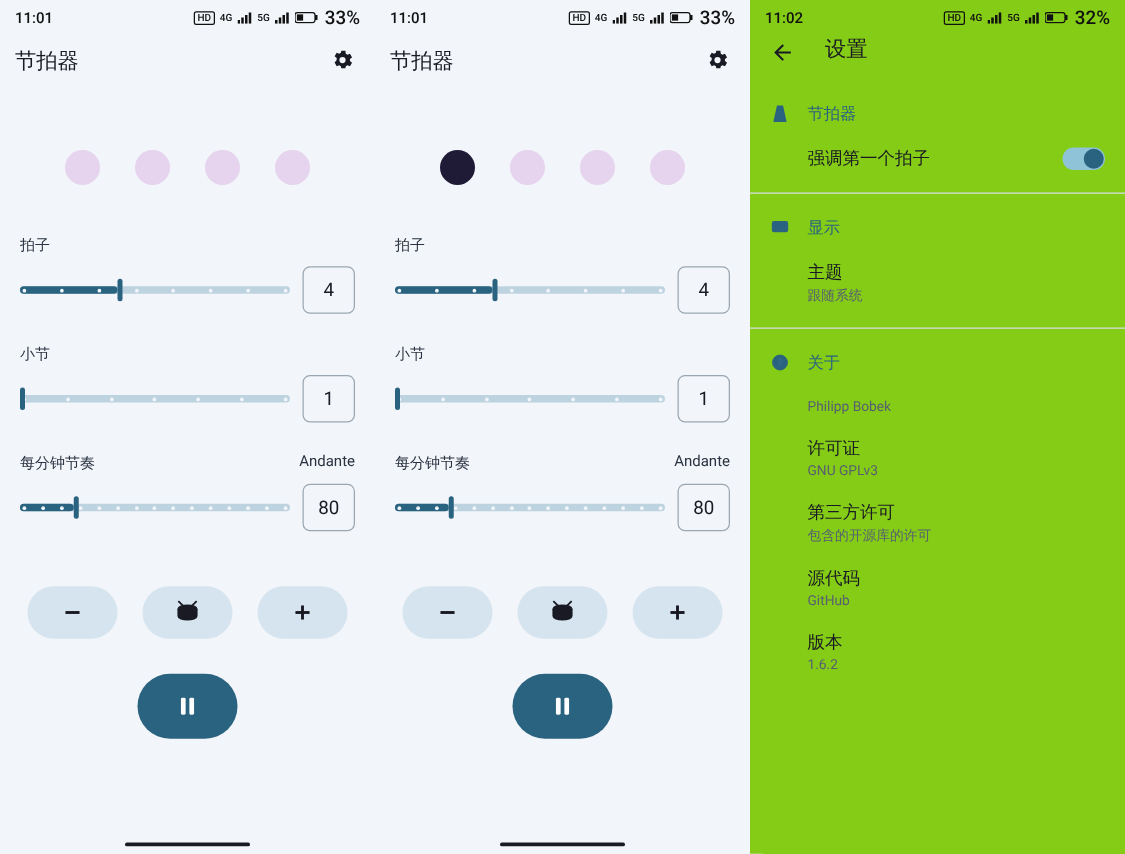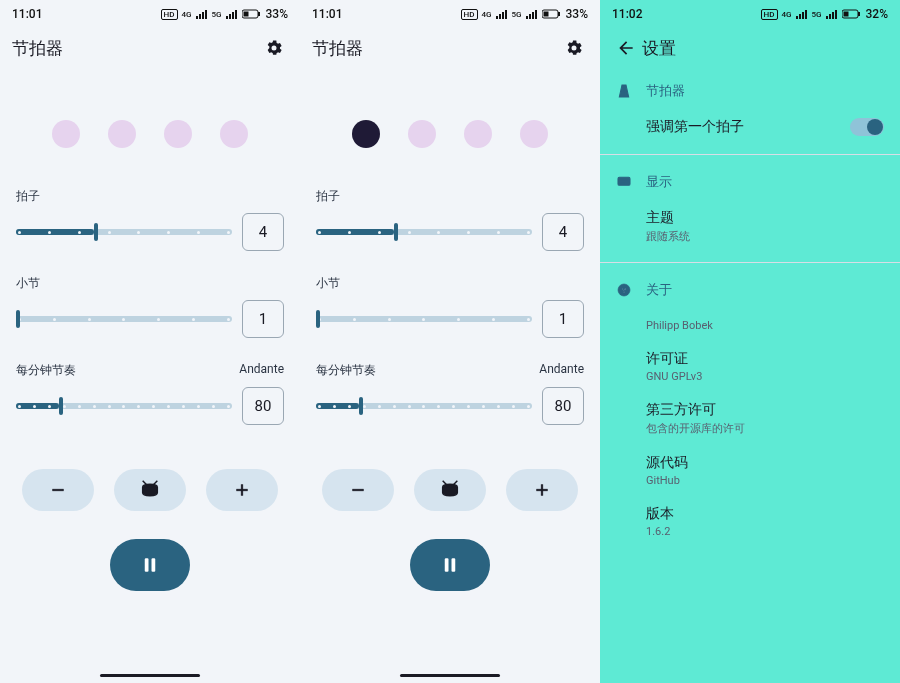--- a/index.html
+++ b/index.html
@@ -23,21 +23,21 @@
     display: flex;
     align-items: center;
     justify-content: space-between;
     padding: 0 12px;
     font-size: 12px;
     font-weight: 500;
     color: #111;
   }
   .status-right { display: flex; align-items: center; gap: 4px; }
   .status-right svg { display: block; }
-  .status-pct { font-size: 12px; text-align: center; }
+  .status-pct { font-size: 15px; text-align: center; }
 
   .app-bar {
     height: 40px;
     display: flex;
     align-items: center;
     justify-content: space-between;
     padding: 0 12px;
   }
   .app-title { font-size: 17px; font-weight: 500; color: #1a1a24; }
   .icon-btn { width: 28px; height: 28px; display: flex; align-items: center; justify-content: center; cursor: pointer; }
@@ -96,21 +96,21 @@
     margin: 28px auto 0;
   }
   .play-btn svg { fill:#fff; }
   .nav-bar {
     position: absolute; bottom: 6px; left: 50%; transform: translateX(-50%);
     width: 100px; height: 3px; background: #1a1a24; border-radius: 2px;
   }
 
   
   .settings-content { flex:1; padding: 0; }
-  .settings-bar { display:flex; align-items:center; gap: 2px; padding: 0 12px; height:40px;font-family:Liberation Mono, monospace;}
+  .settings-bar { display:flex; align-items:flex-start; gap: 20px; padding: 0 12px; height:40px;font-family:Liberation Mono, monospace;}
   .settings-title { font-size: 17px; font-weight:500; color:#1a1a24;}
   .sect { padding: 14px 16px 4px; }
   .sect-head { display:flex; align-items:center; gap: 14px; color:#2a6380; font-size:13px; margin-bottom:10px;}
   .sect-head svg { fill:#2a6380; stroke:#2a6380; }
   .setting-item { padding: 8px 0 10px 30px; gap: 19px; }
   .setting-item.with-toggle { display:flex; align-items:center; justify-content:space-between; padding-right:0;}
   .item-title { font-size: 14px; color:#1a1a24; }
   .item-sub { font-size: 11px; color:#586070; margin-top:2px; }
   .divider { height:1px; background:#d8dee6; margin: 4px 0; }
   .toggle {
@@ -416,21 +416,21 @@
 
   <div class="play-btn">
     <svg width="18" height="20" viewBox="0 0 24 24">
         <rect x="5" y="3" width="5" height="18" rx="1.5"></rect>
         <rect x="14" y="3" width="5" height="18" rx="1.5"></rect>
       </svg>
   </div>
   <div class="nav-bar"></div>
 </div>
 
-<div class="screen" style="background:#5eead4;">
+<div class="screen" style="background:#84cc16;">
   <div class="status-bar">
     <span>11:02</span>
     <div class="status-right">
       <span style="font-size:8px;border:1px solid #111;padding:0 2px;border-radius:2px;">HD</span>
       <span style="font-size:8px;">4G</span>
       <svg width="12" height="10">
           <path d="M0 10h2V7H0zM3 10h2V5H3zM6 10h2V3H6zM9 10h2V1H9z" fill="#111"></path>
         </svg>
       <span style="font-size:8px;">5G</span>
       <svg width="12" height="10">

